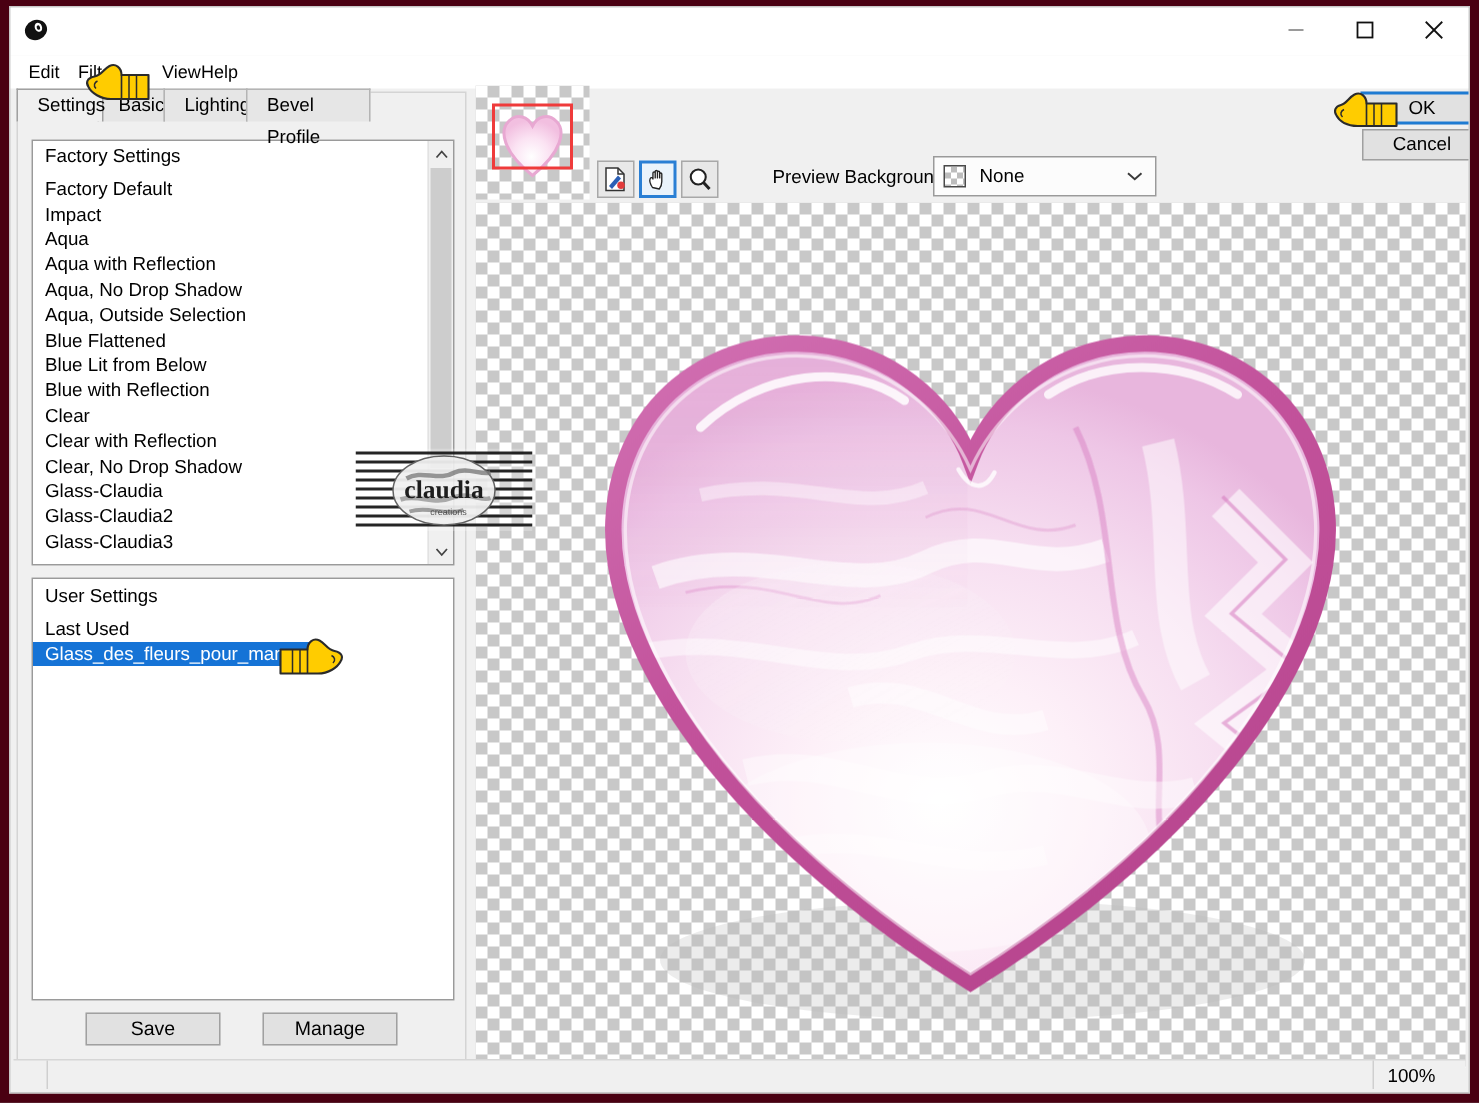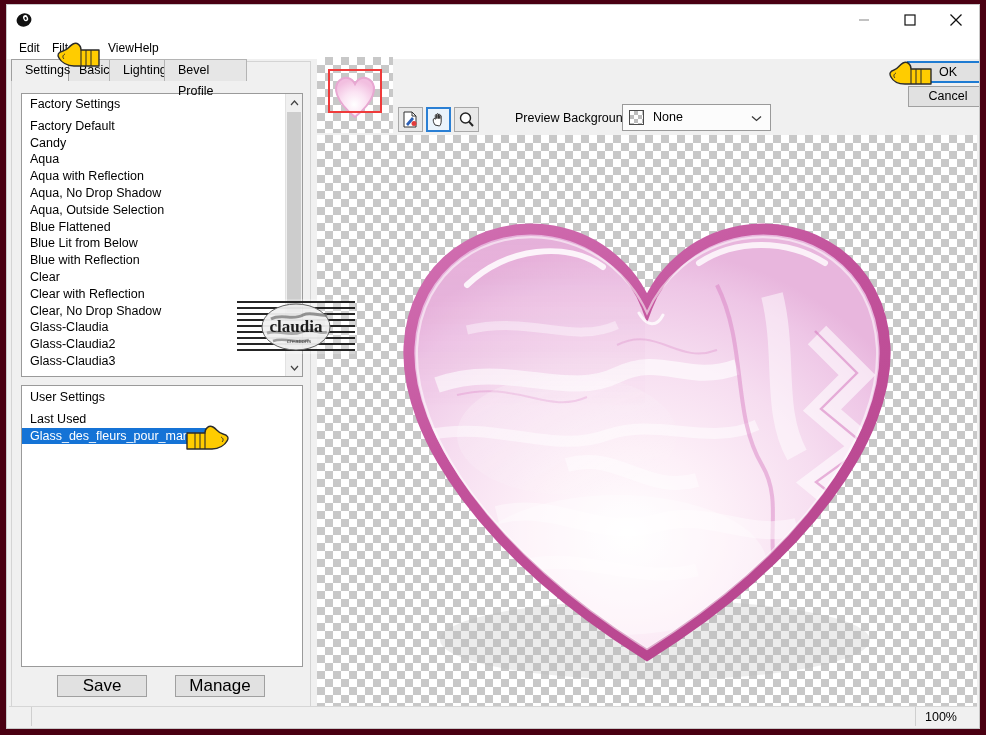--- a/index.html
+++ b/index.html
@@ -201,21 +201,21 @@
     padding-top: 3px;
   }
 
   
   .panel-btn {
     position: absolute;
     height: 22px;
     width: 90px;
     background: #e1e1e1;
     border: 1px solid #a0a0a0;
-    font-size: 17px;
+    font-size: 13px;
     font-family: "Liberation Sans", sans-serif;
     color: #000;
     cursor: default;
     box-sizing: border-box;
     text-align: center;
     line-height: 20px;
   }
   #btn-save { left: 50px; top: 670px; }
   #btn-manage { left: 168px; top: 670px; }
 
@@ -428,21 +428,21 @@
       <div class="tab" style="left:153px; width:83px;">Bevel Profile</div>
     </div>
 
     <div id="left-panel"></div>
 
     <div id="settings-list-box">
       <div class="list-scroll" id="factory-scroll">
         <div class="list-row gap">Factory Settings</div>
         <div id="factory-items">
             <div class="list-row">Factory Default</div>
-            <div class="list-row">Candy</div>
+            <div class="list-row">Impact</div>
             <div class="list-row">Aqua</div>
             <div class="list-row">Aqua with Reflection</div>
             <div class="list-row">Aqua, No Drop Shadow</div>
             <div class="list-row">Aqua, Outside Selection</div>
             <div class="list-row">Blue Flattened</div>
             <div class="list-row">Blue Lit from Below</div>
             <div class="list-row">Blue with Reflection</div>
             <div class="list-row">Clear</div>
             <div class="list-row">Clear with Reflection</div>
             <div class="list-row">Clear, No Drop Shadow</div>

